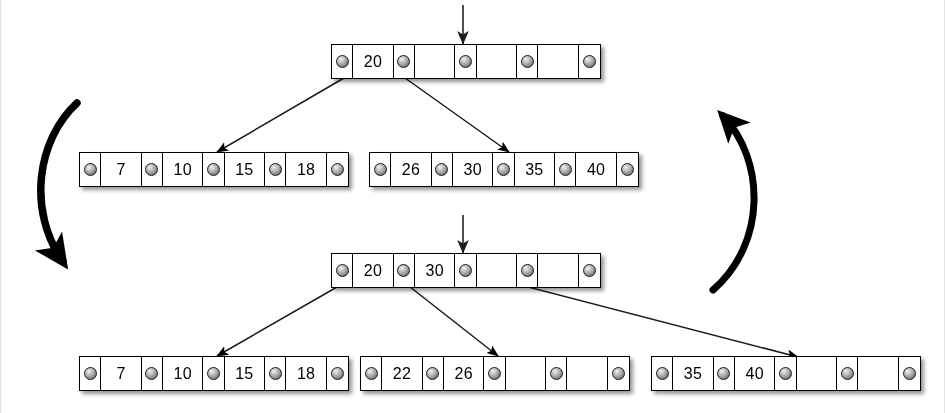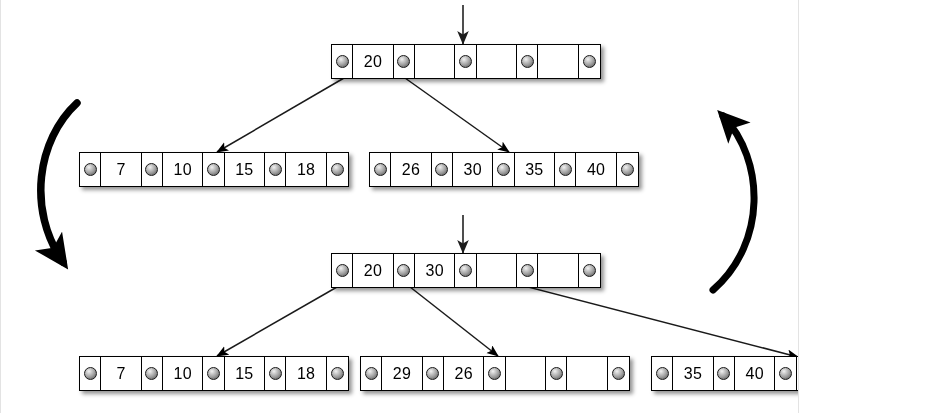--- a/index.html
+++ b/index.html
@@ -5,21 +5,21 @@
   html, body {
     margin: 0;
     padding: 0;
     background: #ffffff;
   }
   body {
     font-family: "Liberation Sans", sans-serif;
   }
   #canvas {
     position: relative;
-    width: 799px;
+    width: 945px;
     height: 413px;
     background: #ffffff;
     overflow: hidden;
     border-left: 1px solid #e3e3e3;
     border-right: 1px solid #e3e3e3;
     box-sizing: border-box;
   }
   #edges {
     position: absolute;
     left: 0; top: 0;
@@ -224,21 +224,21 @@
     <div class="cell key">18</div>
     <div class="cell ptr">
       <span class="dot"></span>
       </div>
   </div>
 
   <div class="node" style="left:359px; top:356px; width:270px; height:35px;">
     <div class="cell ptr">
       <span class="dot"></span>
       </div>
-    <div class="cell key">29</div>
+    <div class="cell key">22</div>
     <div class="cell ptr">
       <span class="dot"></span>
       </div>
     <div class="cell key">26</div>
     <div class="cell ptr">
       <span class="dot"></span>
       </div>
     <div class="cell key"></div>
     <div class="cell ptr">
       <span class="dot"></span>

